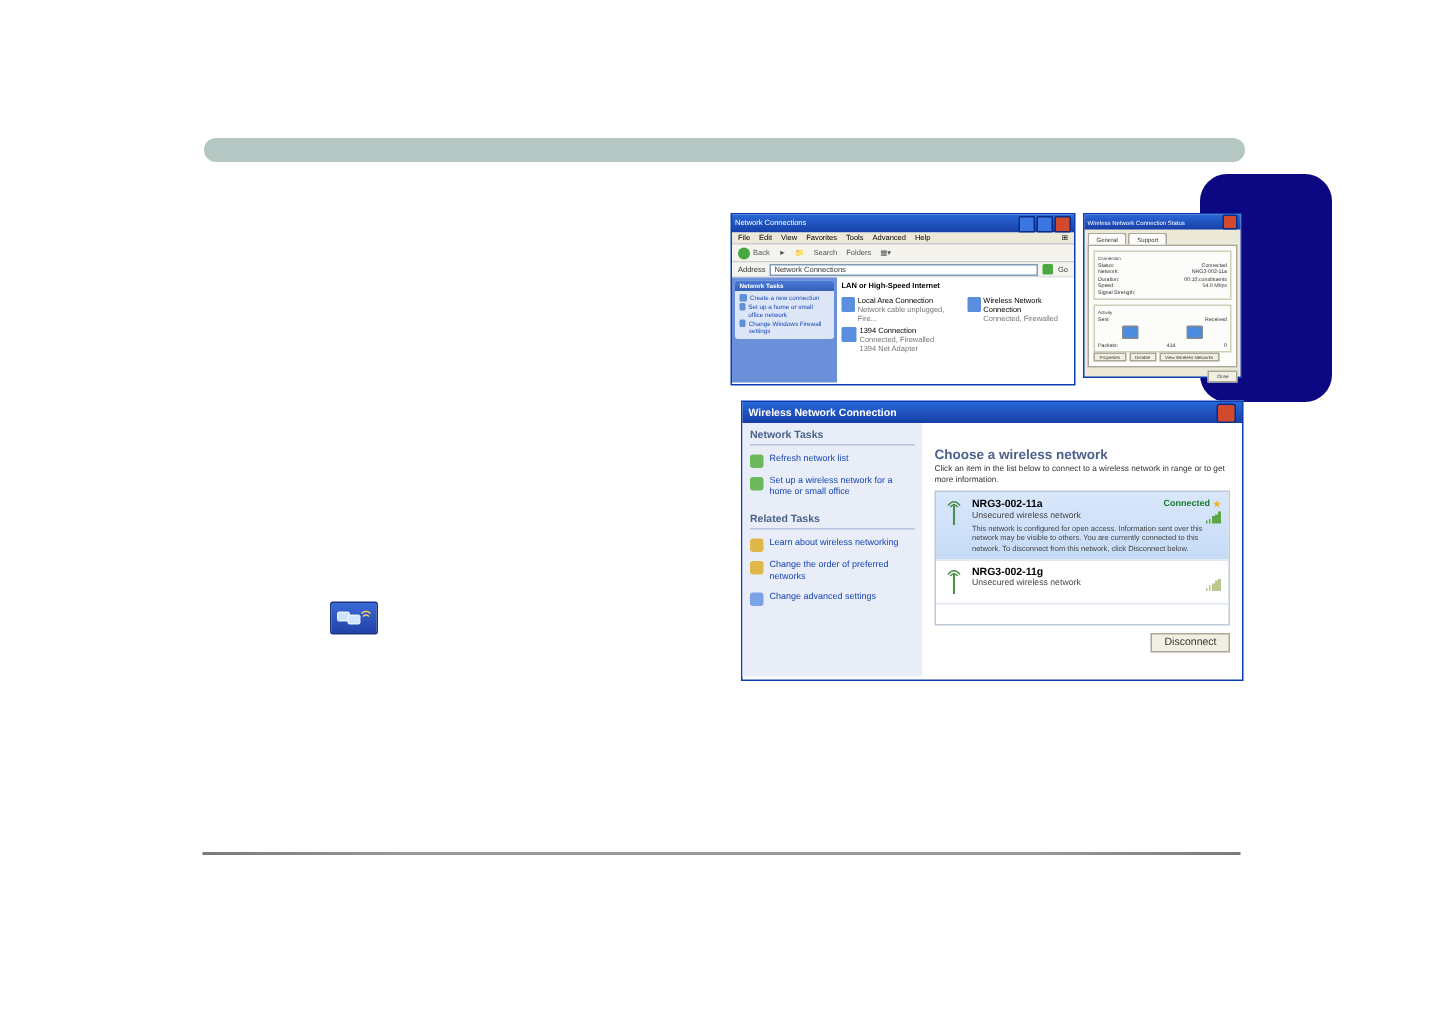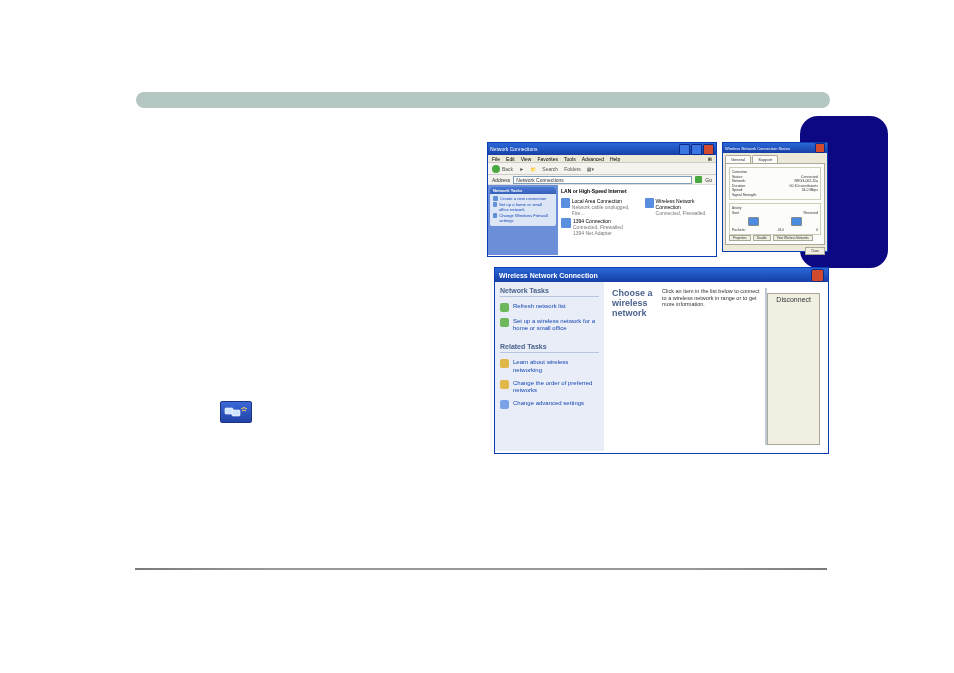--- a/index.html
+++ b/index.html
@@ -60,21 +60,21 @@
 .shot3{position:absolute;left:494px;top:267px;width:333px;height:185px;border:1px solid #0a3cb2;background:#fff;font-size:7px}
 .shot3 .titlebar{height:14px;background:linear-gradient(180deg,#2a68d8,#163fa6);color:#fff;display:flex;align-items:center;justify-content:space-between;padding:0 4px;font-weight:bold}
 .shot3 .winbtn{width:11px;height:11px;background:#d24a2e;border:1px solid #0b2b88;border-radius:2px}
 .shot3 .bod{display:flex;height:169px}
 .shot3 .side{width:110px;background:#e8edf7;padding:5px;display:flex;flex-direction:column;gap:0}
 .shot3 .side .hd{color:#4a628c;font-weight:bold;font-size:7px;border-bottom:1px solid #b8c4de;padding-bottom:2px;margin-bottom:3px}
 .shot3 .side .li{display:flex;gap:4px;margin:3px 0;color:#1646b3;font-size:6px;line-height:1.2}
 .shot3 .side .li .ic{width:9px;height:9px;border-radius:2px;background:#6db85b;flex-shrink:0}
 .shot3 .side .li .ic.b{background:#e0b84a}
 .shot3 .side .li .ic.c{background:#7aa2e6}
-.shot3 .main{flex:1;background:#fff;padding:6px 8px;display:flex;flex-direction:row}
+.shot3 .main{flex:1;background:#fff;padding:16px 8px;display:flex;flex-direction:column}
 .shot3 .main .h{color:#4a628c;font-weight:bold;font-size:9px;margin-bottom:2px}
 .shot3 .main .sub{font-size:5.5px;color:#333;margin-bottom:4px;line-height:1.2}
 .shot3 .list{border:1px solid #becad8;flex:1;overflow:hidden}
 .shot3 .net{border-bottom:1px solid #e0e6ee;padding:4px 5px;display:flex;gap:5px}
 .shot3 .net.sel{background:linear-gradient(180deg,#d9e7fb,#c6dbf7)}
 .shot3 .ant{width:14px;flex-shrink:0;display:flex;align-items:flex-start;justify-content:center}
 .shot3 .nb{flex:1}
 .shot3 .ssid{font-weight:bold;font-size:7px;color:#000;display:flex;align-items:center;justify-content:space-between}
 .shot3 .connd{color:#1a7a2a;font-weight:bold;font-size:6px;display:flex;align-items:center;gap:2px}
 .shot3 .sec{font-size:5.8px;color:#444;margin-top:1px}

